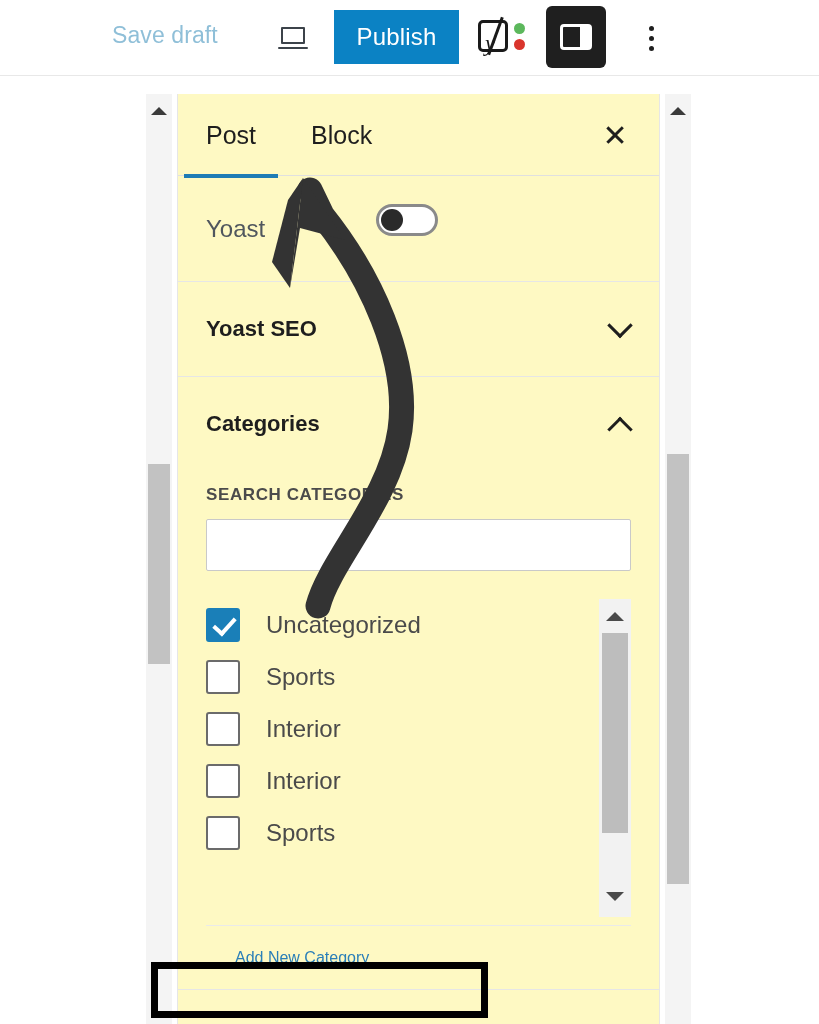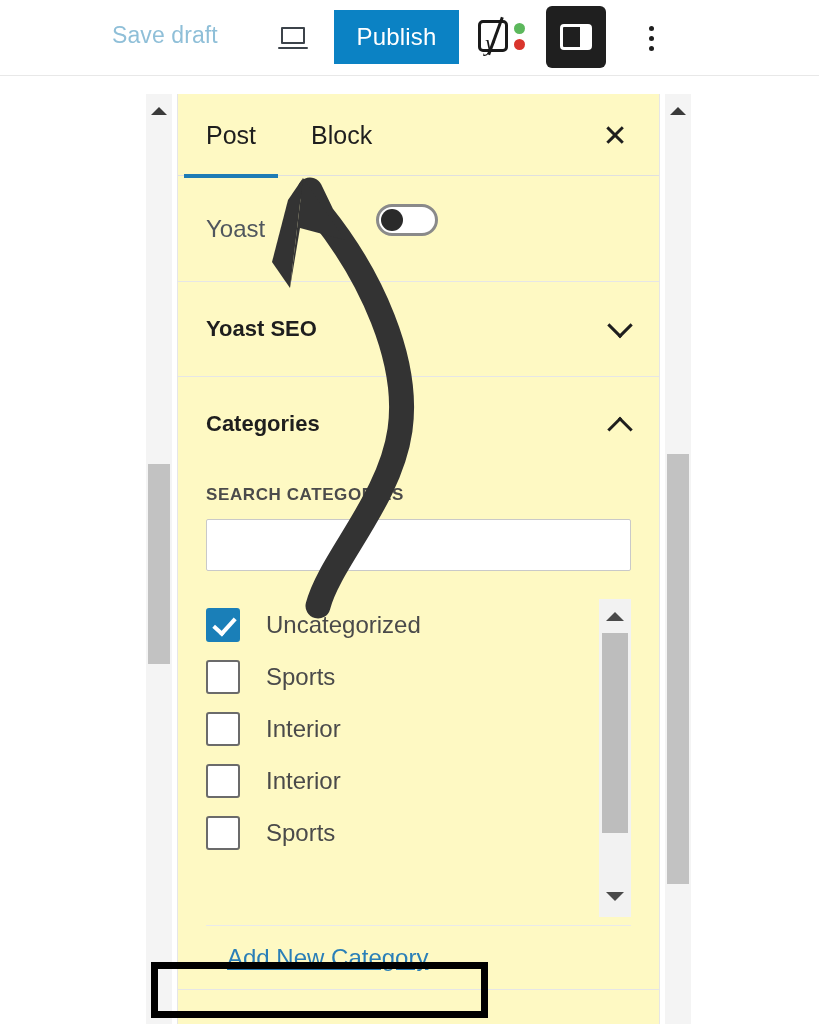--- a/index.html
+++ b/index.html
@@ -400,22 +400,22 @@
   
   #add-category-row {
     position: relative;
     margin-top: 8px;
     height: 64px;
     border-top: 1px solid #eaeaea;
     display: flex;
     align-items: center;
   }
   #add-new-category {
-    margin-left: 21px;
-    font-size: 24px;
+    margin-left: 29px;
+    font-size: 16px;
     color: #2a7fb8;
     text-decoration: underline;
     cursor: pointer;
   }
 
   
   #annotation-layer {
     position: absolute;
     left: 0; top: 0;
     width: 819px; height: 1024px;

